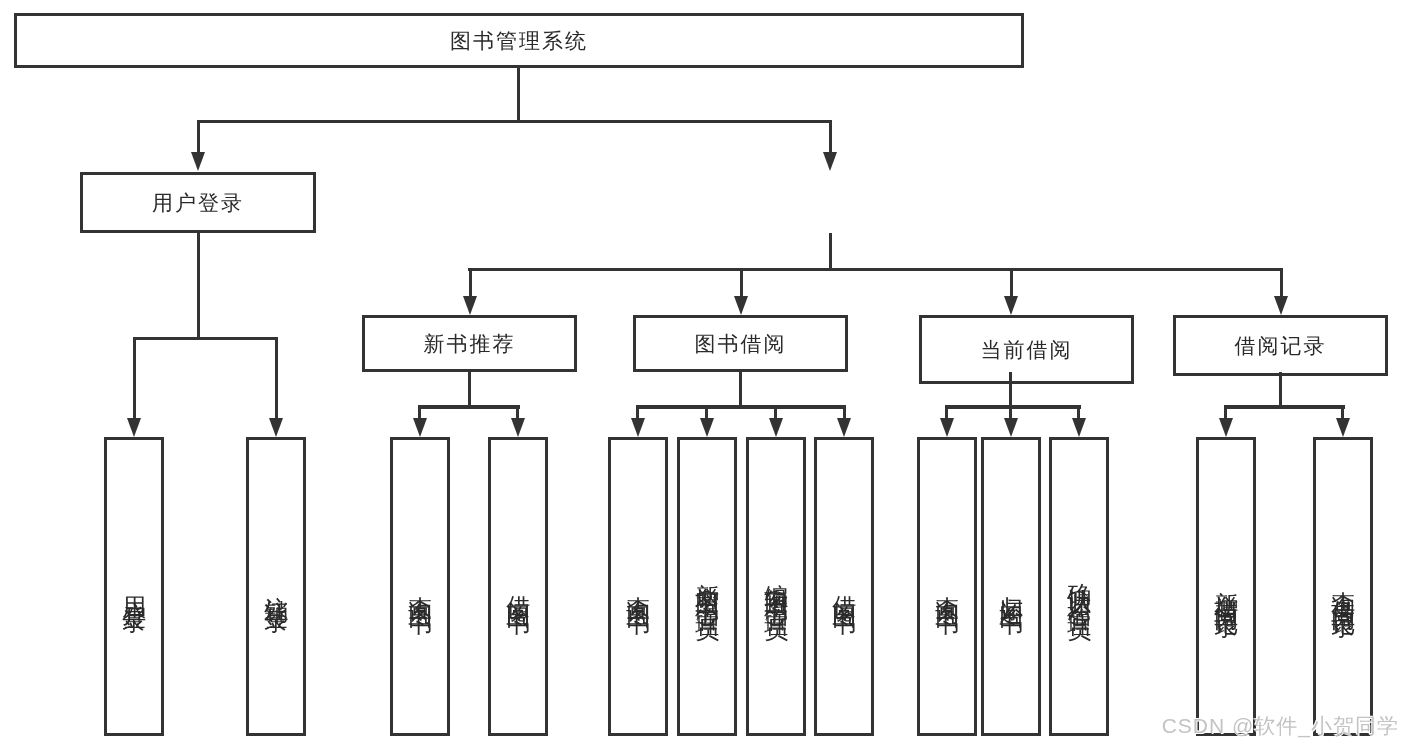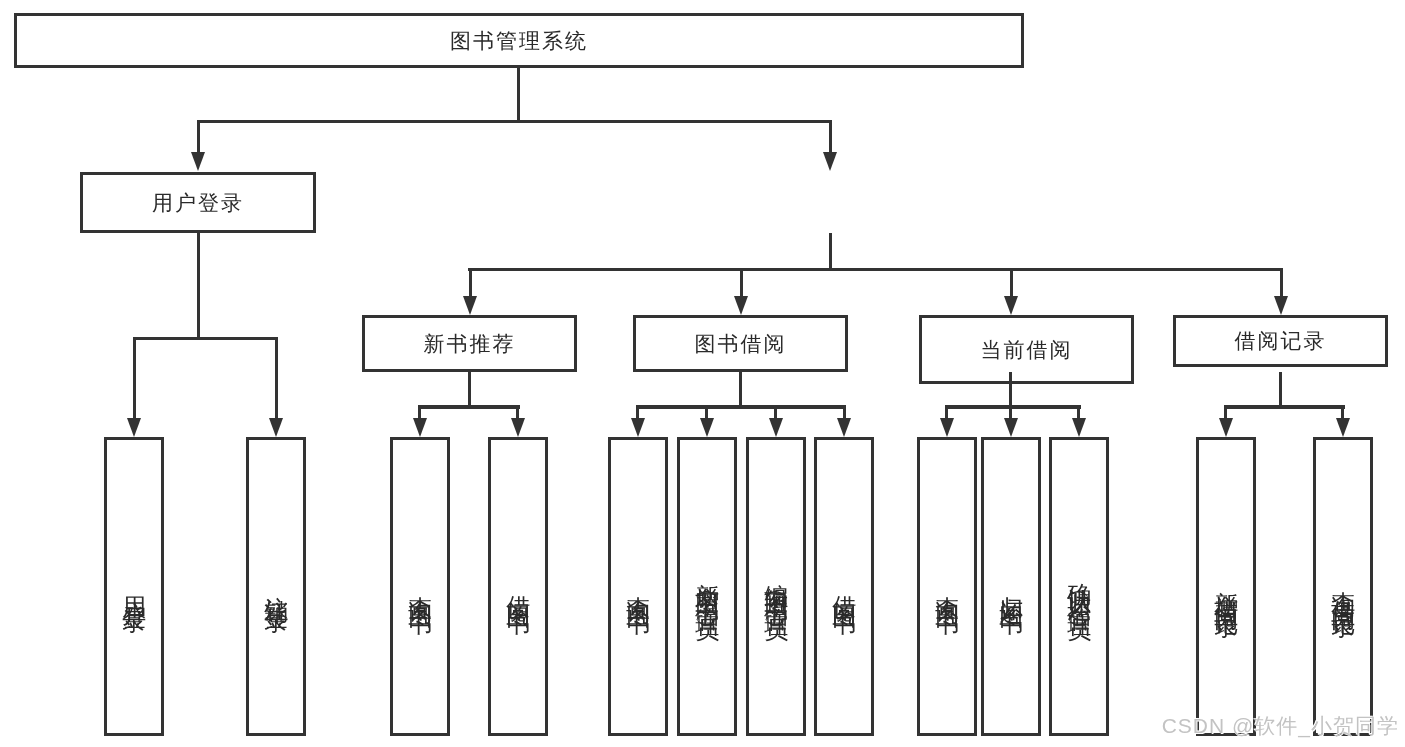--- a/index.html
+++ b/index.html
@@ -90,21 +90,21 @@
 
   <div class="box h" style="left:362px;top:315px;width:215px;height:57px;">
     <span>新书推荐</span>
   </div>
   <div class="box h" style="left:633px;top:315px;width:215px;height:57px;">
     <span>图书借阅</span>
   </div>
   <div class="box h" style="left:903px;top:315px;width:215px;height:69px;margin-left:16px;">
     <span>当前借阅</span>
   </div>
-  <div class="box h" style="left:1173px;top:315px;width:215px;height:52px;">
+  <div class="box h" style="left:1173px;top:315px;width:215px;height:61px;">
     <span>借阅记录</span>
   </div>
 
   <div class="ln" style="left:468px;top:372px;width:3px;height:36px;"></div>
   <div class="ln" style="left:418px;top:405px;width:102px;height:4px;"></div>
   <div class="ln" style="left:418px;top:405px;width:3px;height:16px;"></div>
   <div class="ah" style="left:413px;top:418px;"></div>
   <div class="ln" style="left:516px;top:405px;width:3px;height:16px;"></div>
   <div class="ah" style="left:511px;top:418px;"></div>
 

